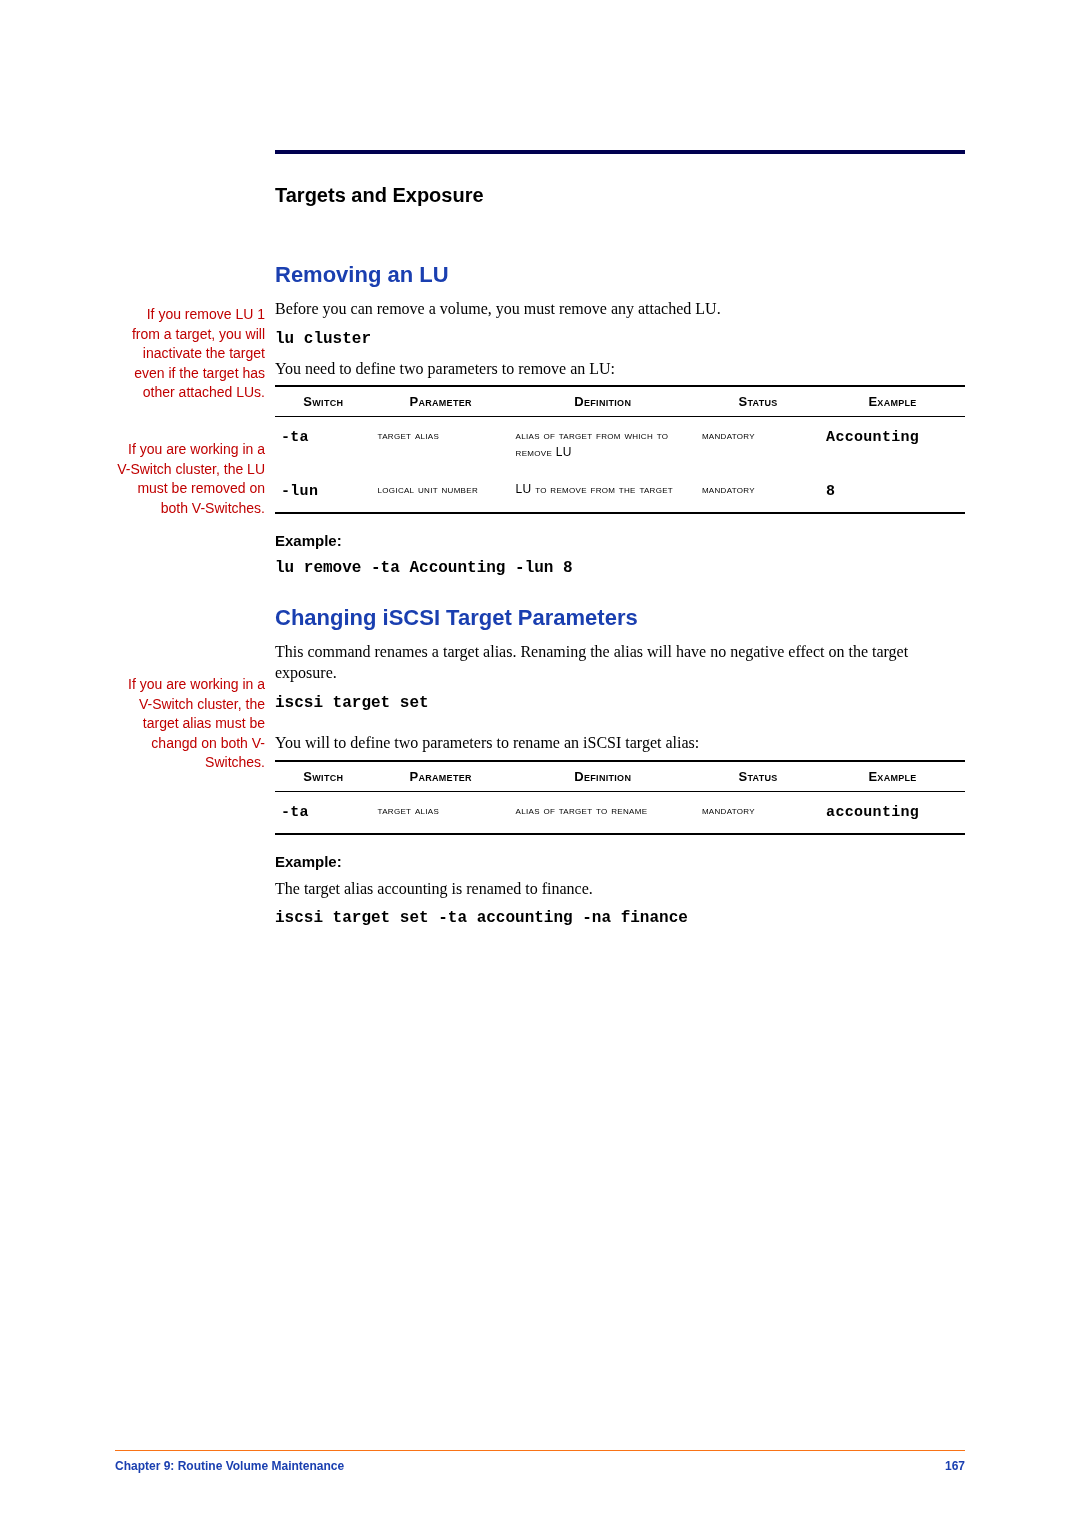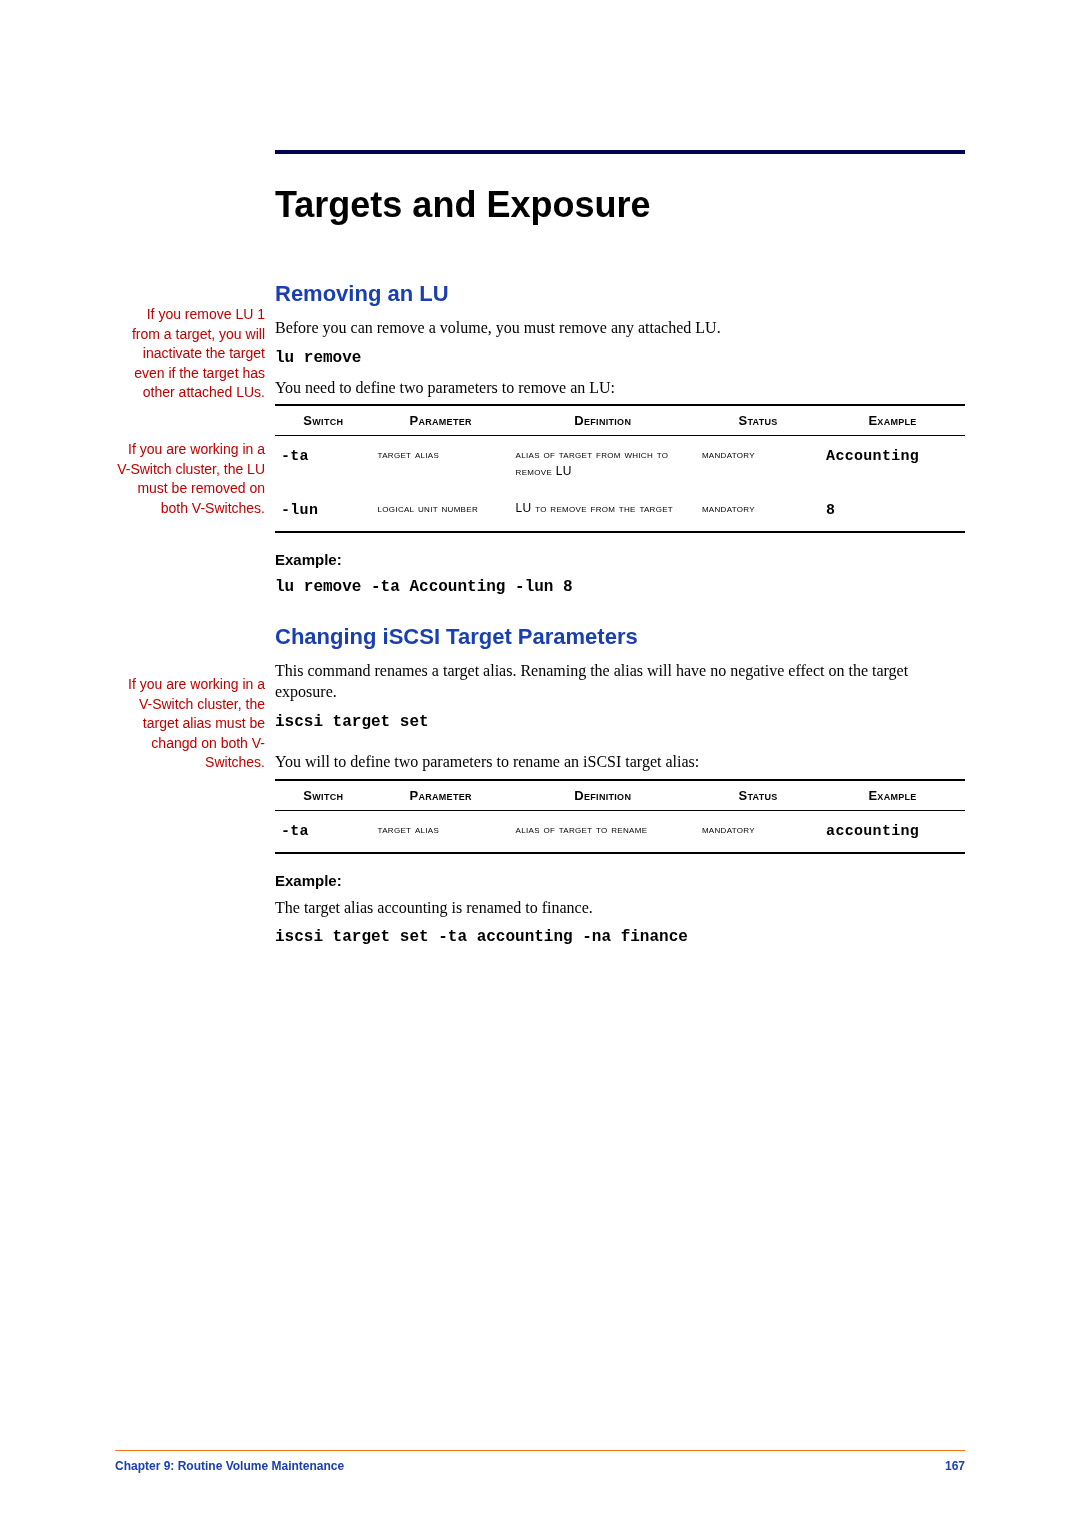--- a/index.html
+++ b/index.html
@@ -21,21 +21,21 @@
   .rule-top {
     border-top: 4px solid #000050;
     margin-left: 160px;
     margin-bottom: 30px;
   }
   .main {
     margin-left: 160px;
   }
   h1.title {
     font-family: Arial, Helvetica, sans-serif;
-    font-size: 36px;
+    font-size: 20px;
     font-weight: bold;
     color: #000;
     margin: 10px 0 55px 0;
   }
   h2.section {
     font-family: Arial, Helvetica, sans-serif;
     font-size: 22px;
     font-weight: bold;
     color: #1a3fb0;
     margin: 10px 0 10px 0;
@@ -133,21 +133,21 @@
   <div class="margin-note" style="top:305px;">If you remove LU 1 from a target, you will inactivate the target even if the target has other attached LUs.</div>
   <div class="margin-note" style="top:440px;">If you are working in a V-Switch cluster, the LU must be removed on both V-Switches.</div>
   <div class="margin-note" style="top:675px;">If you are working in a V-Switch cluster, the target alias must be changd on both V-Switches.</div>
 
   <div class="main">
 
     <h1 class="title">Targets and Exposure</h1>
 
     <h2 class="section">Removing an LU</h2>
     <p class="body-text">Before you can remove a volume, you must remove any attached LU.</p>
-    <p class="cmd">lu remove</p>
+    <p class="cmd">lu cluster</p>
     <p class="body-text">You need to define two parameters to remove an LU:</p>
 
     <table class="params">
       <colgroup>
           <col style="width:14%">
           <col style="width:20%">
           <col style="width:27%">
           <col style="width:18%">
           <col style="width:21%">
         </colgroup>

